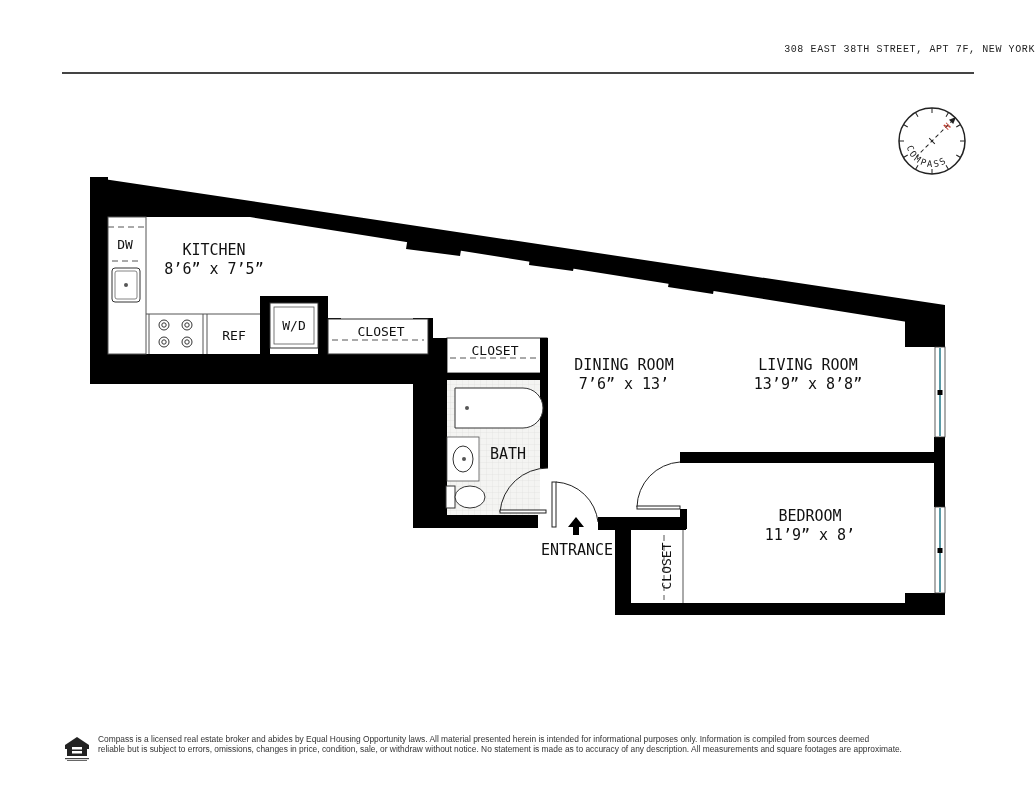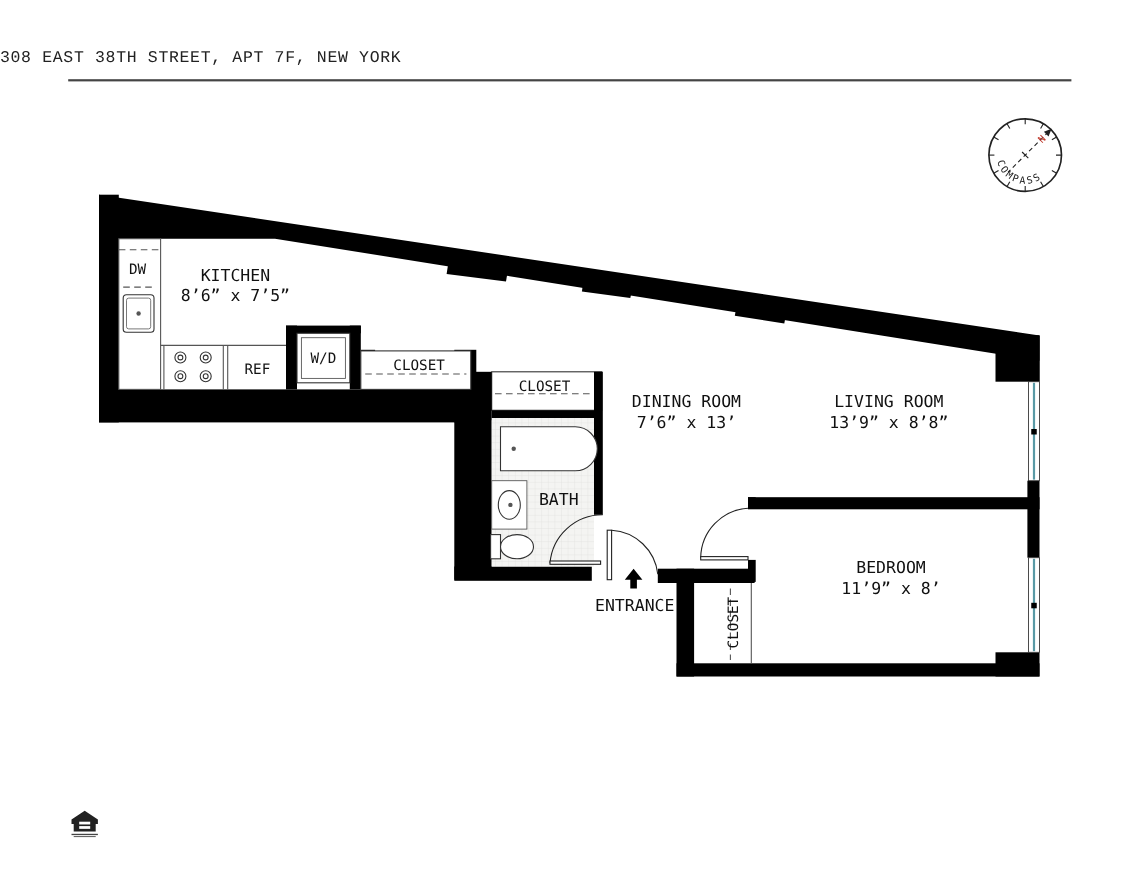--- a/index.html
+++ b/index.html
@@ -1,17 +1,17 @@
 <!DOCTYPE html>
 <html><head>
 <meta charset="utf-8">
 <style>
   html, body { margin: 0; padding: 0; background: #ffffff; }
   body { width: 1035px; height: 800px; position: relative; overflow: hidden; font-family: "DejaVu Sans Mono", monospace; }
-  .title { position: absolute; top: 44px; left: 0; width: 1035px; text-align: left; font-family: "Liberation Mono", "DejaVu Sans Mono", monospace; font-size: 15px; letter-spacing: 0.6px; color: #222; }
+  .title { position: absolute; top: 44px; left: 0; width: 1035px; text-align: right; font-family: "Liberation Mono", "DejaVu Sans Mono", monospace; font-size: 10px; letter-spacing: 0.6px; color: #222; }
   .rule { position: absolute; top: 72px; left: 62px; width: 912px; height: 2px; background: #444; }
   svg.plan { position: absolute; left: 0; top: 0; }
   .lbl { font-family: "DejaVu Sans Mono", "Liberation Mono", monospace; fill: #111; text-anchor: middle; }
   .room { font-size: 15px; }
   .fix { font-size: 13px; }
   .footer { position: absolute; left: 64px; top: 734px; width: 910px; display: flex; align-items: flex-start; }
   .eho { width: 26px; height: 26px; margin-right: 8px; margin-top: 2px; }
   .disc { font-family: "Liberation Sans", "DejaVu Sans", sans-serif; font-size: 8.4px; line-height: 10px; color: #333; }
   .disc div { white-space: nowrap; }
 </style>
@@ -212,14 +212,16 @@
 
 <div class="footer">
   <svg class="eho" viewBox="0 0 26 26">
     <polygon points="13,1 1,9 1,13 3,13 3,20 23,20 23,13 25,13 25,9" fill="#222"></polygon>
     <rect x="8" y="11" width="10" height="2.5" fill="#fff"></rect>
     <rect x="8" y="15" width="10" height="2.5" fill="#fff"></rect>
     <rect x="1" y="22" width="24" height="1.2" fill="#444"></rect>
     <rect x="3" y="24" width="20" height="1" fill="#666"></rect>
   </svg>
   <div class="disc">
+    <div>Compass is a licensed real estate broker and abides by Equal Housing Opportunity laws. All material presented herein is intended for informational purposes only. Information is compiled from sources deemed</div>
+    <div>reliable but is subject to errors, omissions, changes in price, condition, sale, or withdraw without notice. No statement is made as to accuracy of any description. All measurements and square footages are approximate.</div>
   </div>
 </div>
 
 </body></html>

